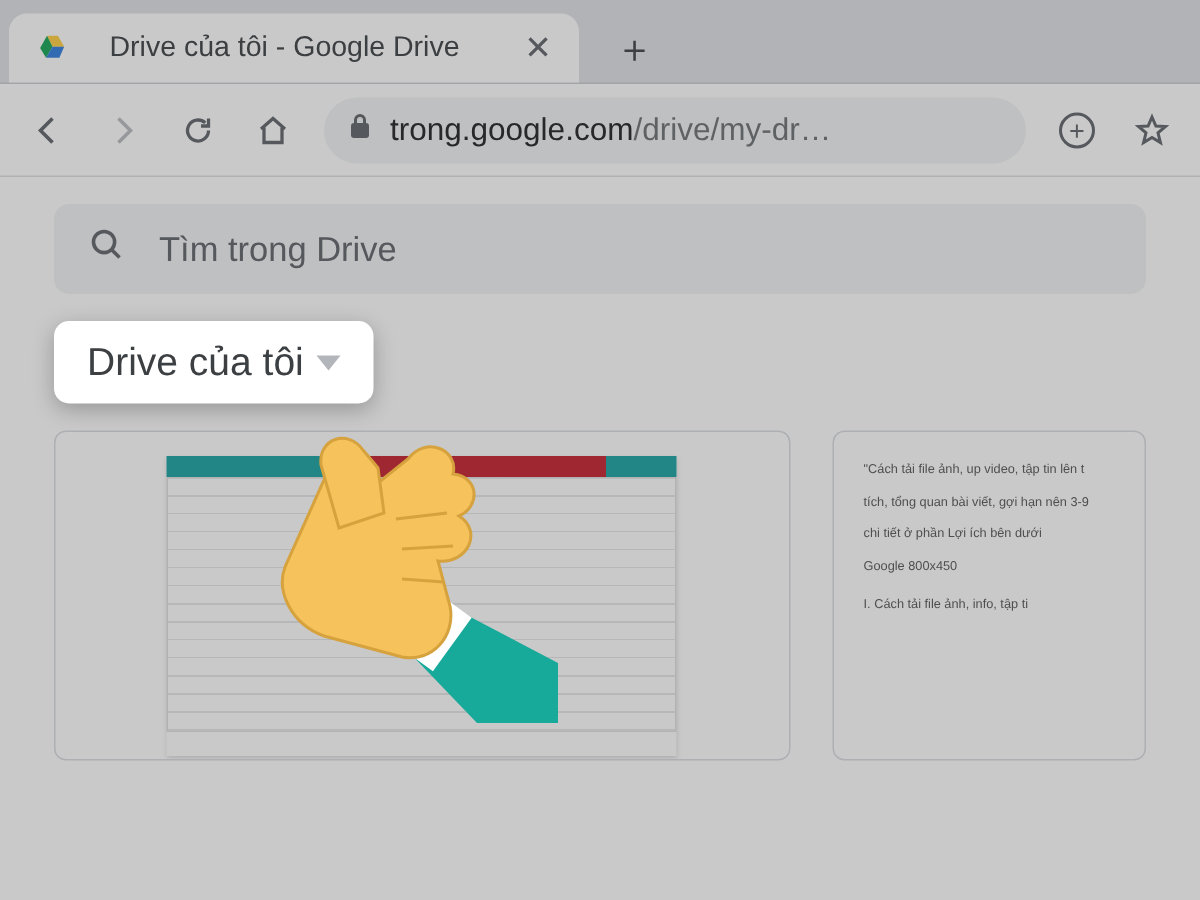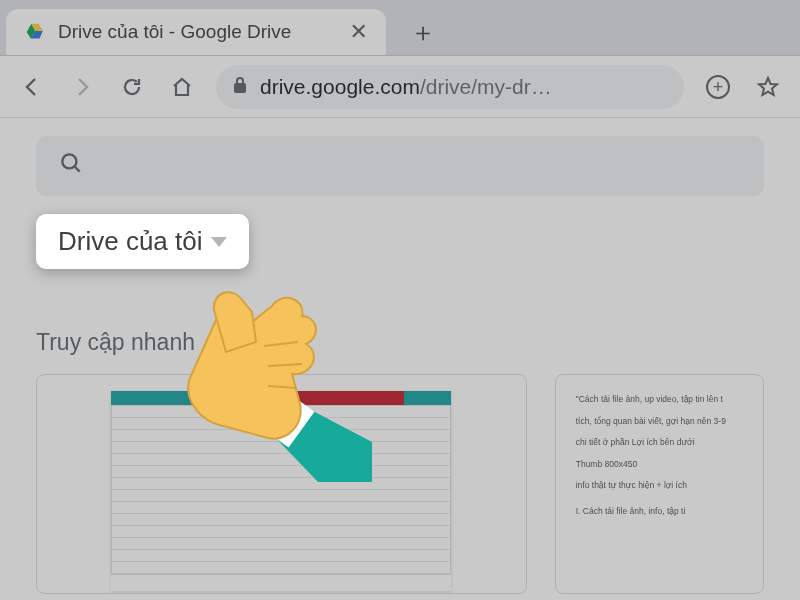--- a/index.html
+++ b/index.html
@@ -8,21 +8,21 @@
 
   
   .dim { position: absolute; inset: 0; background: rgba(60,60,60,0.28); pointer-events: none; z-index: 50; }
 
   
   .tabstrip {
     height: 56px; background: #dee1e6; display: flex; align-items: flex-end;
     border-bottom: 1px solid #c9ccd1;
   }
   .tab {
-    display: flex; align-items: center; gap: 12px;
+    display: flex; align-items: center; gap: 27px;
     background: #fff; height: 46px; border-radius: 12px 12px 0 0;
     padding: 0 18px; min-width: 380px; margin-left: 6px;
     font-size: 19px; color: #3c4043;
   }
   .tab .favicon { width: 22px; height: 22px; }
   .tab .title { flex: 1; white-space: nowrap; overflow: hidden; text-overflow: ellipsis; }
   .tab .close { font-size: 22px; color: #5f6368; }
   .newtab {
     width: 38px; height: 38px; display: flex; align-items: center; justify-content: center;
     margin-left: 18px; margin-bottom: 4px; font-size: 26px; color: #3c4043;
@@ -151,68 +151,67 @@
         <path d="M6 10v10h12V10"></path>
       </svg>
   </div>
   <div class="omnibox">
     <span class="lock">
       <svg width="16" height="18" viewBox="0 0 16 18">
           <rect x="2" y="7" width="12" height="10" rx="2" fill="#5f6368"></rect>
           <path d="M5 7V5a3 3 0 0 1 6 0v2" fill="none" stroke="#5f6368" stroke-width="2"></path>
         </svg>
     </span>
-    <span><span class="host">drive.google.com</span><span class="path">/drive/my-dr…</span></span>
+    <span><span class="host">trong.google.com</span><span class="path">/drive/my-dr…</span></span>
   </div>
   <div class="toolbtn">
     <span class="circled-plus">+</span>
   </div>
   <div class="toolbtn">
     <svg viewBox="0 0 24 24" fill="none" stroke="#5f6368" stroke-width="2">
         <polygon points="12,3 14.6,9 21,9.3 16,13.6 17.6,20 12,16.6 6.4,20 8,13.6 3,9.3 9.4,9"></polygon>
       </svg>
   </div>
 </div>
 
 <div class="drive">
   <div class="searchbar">
     <span>
       <svg viewBox="0 0 24 24" fill="none" stroke="#5f6368" stroke-width="2.2">
           <circle cx="10.5" cy="10.5" r="6.5"></circle>
           <line x1="20" y1="20" x2="15.2" y2="15.2"></line>
         </svg>
     </span>
+    <span>Tìm trong Drive</span>
   </div>
 
   <div class="crumb-wrap">
     <div class="crumb">
       <span>Drive của tôi</span>
       <span class="caret"></span>
     </div>
   </div>
 
-  <div class="section-title">Truy cập nhanh</div>
 
   <div class="cards">
     <div class="card">
       <div class="preview1">
         <div class="hdr">
             <div class="teal"></div>
             <div class="red"></div>
             <div class="teal" style="flex:0.4"></div>
           </div>
         <div class="gridbody"></div>
       </div>
     </div>
     <div class="card2">
       <p>"Cách tải file ảnh, up video, tập tin lên t</p>
       <p>tích, tổng quan bài viết, gợi hạn nên 3-9</p>
       <p>chi tiết ở phần Lợi ích bên dưới</p>
-      <p>Thumb 800x450</p>
-      <p>info thật tự thực hiện + lợi ích</p>
+      <p>Google 800x450</p>
       <p class="sec">I. Cách tải file ảnh, info, tập ti</p>
     </div>
   </div>
 </div>
 
 <div class="dim"></div>
 
 <svg class="hand" viewBox="0 0 200 200">
 
   <polygon points="120,118 200,160 200,200 146,200 98,150" fill="#17a99a"></polygon>

